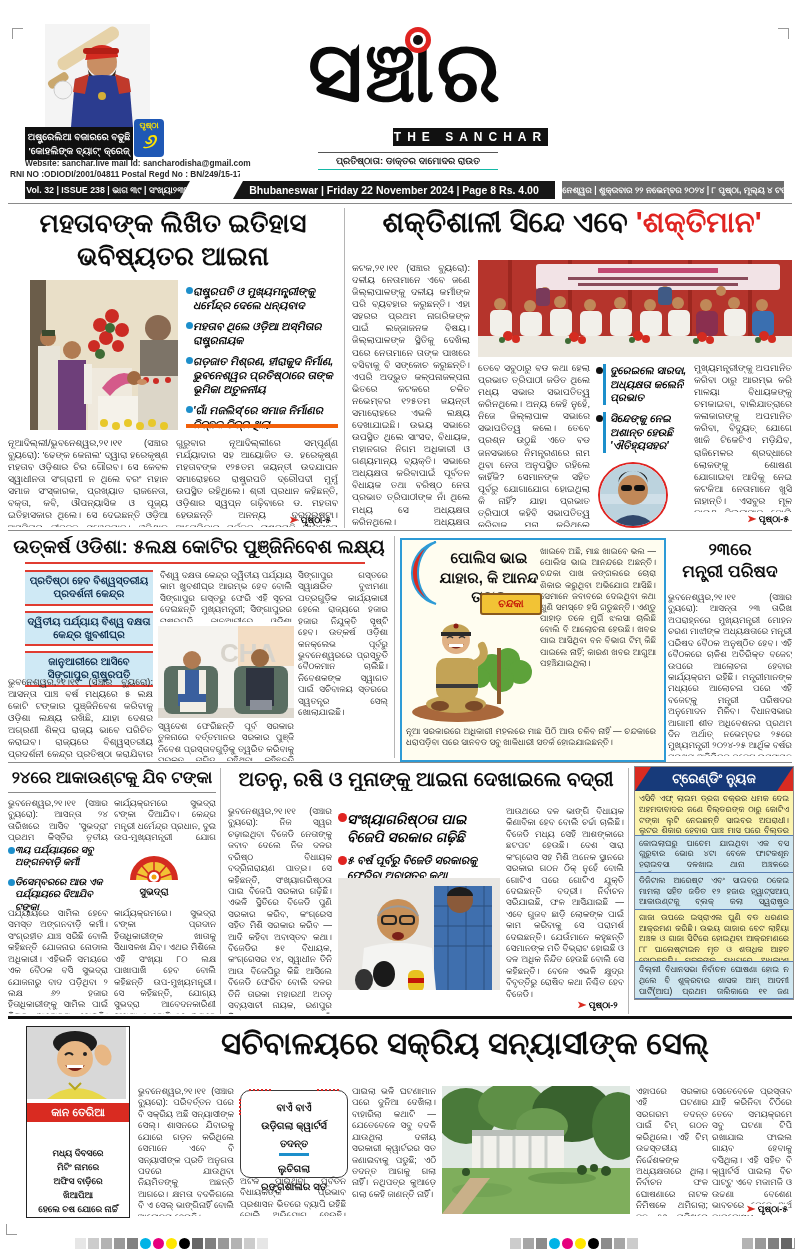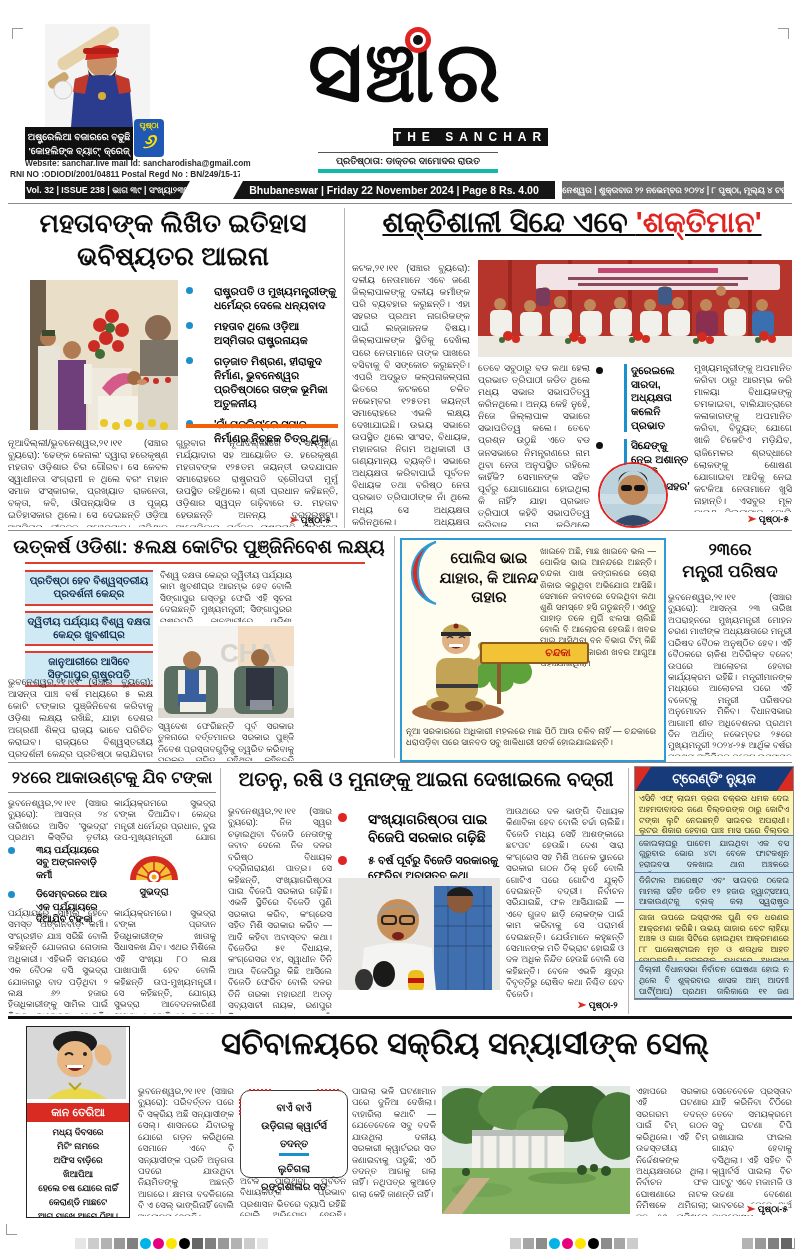--- a/index.html
+++ b/index.html
@@ -17,29 +17,29 @@
              text-align:center;line-height:1.45;padding-top:3px;}
   .badge{position:absolute;background:#1f58b5;border-radius:4px;color:#ffe400;text-align:center;overflow:hidden;}
   .badge .w{font-size:8px;font-weight:bold;display:block;margin-top:2px;}
   .badge .n{font-size:20px;font-weight:800;font-style:italic;display:block;line-height:1;}
   .smallmeta{position:absolute;font-size:8.3px;font-weight:bold;color:#2b2b2b;white-space:nowrap;overflow:hidden;}
   .masttitle{position:absolute;font-weight:800;color:#0a0a0a;text-align:center;
              font-size:84px;line-height:1;letter-spacing:2px;white-space:nowrap;overflow:visible;}
   .mastbar{position:absolute;background:#111;color:#fff;font-weight:bold;font-size:12px;
            letter-spacing:6px;text-align:center;line-height:18px;}
   .founder{position:absolute;font-size:9.5px;font-weight:bold;color:#222;text-align:center;
-           border-top:1px solid #555;border-bottom:4px solid #14b8a6;padding:2px 4px;white-space:nowrap;overflow:hidden;}
+           border-top:1px solid #555;border-bottom:1px solid #14b8a6;padding:2px 4px;white-space:nowrap;overflow:hidden;}
   .datebar{position:absolute;height:18px;color:#fff;font-weight:bold;display:flex;align-items:center;
            justify-content:center;white-space:nowrap;overflow:hidden;}
   .db-black{background:#161616;}
   .db-gray{background:#6d6d6d;}
   .slant-r{clip-path:polygon(0 0,100% 0,calc(100% - 10px) 100%,0 100%);}
   .slant-l{clip-path:polygon(10px 0,100% 0,100% 100%,0 100%);}
   
-  .blt{display:flex;gap:21px;margin-bottom:7px;}
+  .blt{display:flex;gap:0;margin-bottom:7px;font-style:italic;}
   .bdot{flex:0 0 auto;width:7px;height:7px;border-radius:50%;background:#1d8fcb;margin-top:3px;}
   .rdot{flex:0 0 auto;width:9px;height:9px;border-radius:50%;background:#e02421;margin-top:3px;}
   .kdot{flex:0 0 auto;width:7px;height:7px;border-radius:50%;background:#111;margin-top:3px;}
   .blt .t{font-weight:bold;font-size:10.8px;line-height:1.3;color:#000;}
   .bluebar{border-left:3px solid #1d8fcb;padding-left:4px;}
   .orangebar{position:absolute;background:#f2600a;height:4px;}
   
   .infobox{background:#cfe9f5;border-top:2px solid #e03c31;border-bottom:2px solid #e03c31;
            font-weight:bold;font-size:10.3px;color:#0a2a4a;text-align:center;
            padding:3px 2px;margin-bottom:5px;line-height:1.25;}
@@ -200,21 +200,21 @@
       </div>
   </div>
   <div class="orangebar" style="left:186px;top:424px;width:152px;"></div>
 
   <div class="col" style="left:8px;top:437px;width:160px;height:90px;">ନୂଆଦିଲ୍ଲୀ/ଭୁବନେଶ୍ୱର,୨୧।୧୧ (ସଞ୍ଚାର ବ୍ୟୁରୋ): 'ଢେଙ୍କ କେନାଲ' ଦ୍ୱାରା ହରେକୃଷ୍ଣ ମହତାବ ଓଡ଼ିଶାର ଚିର ଗୌରବ। ସେ କେବଳ ସ୍ୱାଧୀନତା ସଂଗ୍ରାମୀ ନ ଥିଲେ ବରଂ ମହାନ ସମାଜ ସଂସ୍କାରକ, ପ୍ରଖ୍ୟାତ ରାଜନେତା, ବକ୍ତା, କବି, ଔପନ୍ୟାସିକ ଓ ପୂଜ୍ୟ ଇତିହାସକାର ଥିଲେ। ସେ ଦେଇଛନ୍ତି ଓଡ଼ିଆ ଅସ୍ମିତାର ଜୀବନ୍ତ ସ୍ୱେଦମାନ। ଓଡ଼ିଶାକୁ ନେଇ ତାଙ୍କ ଦ୍ୱାରା ଲିଖିତ ଇତିହାସ ଭବିଷ୍ୟତର ଆଇନା ଭାବେ କାମ କରୁଛି ବୋଲି କହିଛନ୍ତି କେନ୍ଦ୍ର ଶିକ୍ଷା ମନ୍ତ୍ରୀ ଧର୍ମେନ୍ଦ୍ର ପ୍ରଧାନ।</div>
   <div class="col" style="left:176px;top:437px;width:162px;height:90px;">ଗୁରୁବାର ନୂଆଦିଲ୍ଲୀରେ ସମ୍ପୂର୍ଣ୍ଣ ମର୍ଯ୍ୟାଦାର ସହ ଆୟୋଜିତ ଡ. ହରେକୃଷ୍ଣ ମହତାବଙ୍କ ୧୨୫ତମ ଜୟନ୍ତୀ ଉଦଯାପନ ସମାରୋହରେ ରାଷ୍ଟ୍ରପତି ଦ୍ରୌପଦୀ ମୁର୍ମୁ ଉପସ୍ଥିତ ରହିଥିଲେ। ଶ୍ରୀ ପ୍ରଧାନ କହିଛନ୍ତି, ଓଡ଼ିଶାର ସ୍ୱପ୍ନ ଗଢ଼ିବାରେ ଡ. ମହତାବ ହେଉଛନ୍ତି ଅନନ୍ୟ ଦୂରଦ୍ରଷ୍ଟା। ଆମେରିକାର ପୂର୍ବତନ ରାଷ୍ଟ୍ରପତି ଆବ୍ରାହମ୍ ଲିଙ୍କନଙ୍କ କହିଥିଲେ ଯାହା, ଆଜି ତାହା ମନେ ପଡୁଛି ବୋଲି ସେ କହିଥିଲେ।</div>
   <div class="abs more" style="left:290px;top:515px;"><span class="arr">➤</span> <span>ପୃଷ୍ଠା-୫</span></div>
 
   <div class="vrule" style="left:344px;top:208px;height:320px;"></div>
 
-  <div class="headline" style="left:352px;top:206px;width:440px;font-size:29px;text-decoration:underline;">
+  <div class="headline" style="left:352px;top:206px;width:440px;font-size:29px;">
     <span>ଶକ୍ତିଶାଳୀ ସିନ୍ଦେ ଏବେ </span><span style="color:#e02421;">'ଶକ୍ତିମାନ'</span>
   </div>
   <div class="col" style="left:352px;top:262px;width:118px;height:265px;">କଟକ,୨୧।୧୧ (ସଞ୍ଚାର ବ୍ୟୁରୋ): ଦଳୀୟ ନେତାମାନେ ଏବେ ଜଣେ ଜିଲ୍ଲାପାଳଙ୍କୁ ଦଳୀୟ କର୍ମୀଙ୍କ ପରି ବ୍ୟବହାର କରୁଛନ୍ତି। ଏହା ସହରର ପ୍ରଥମ ନାଗରିକଙ୍କ ପାଇଁ ଲଜ୍ଜାଜନକ ବିଷୟ। ଜିଲ୍ଲାପାଳଙ୍କ ସ୍ଥିତିକୁ ଦେଖିଲା ପରେ ନେତାମାନେ ତାଙ୍କ ପାଖରେ ବସିବାକୁ ବି ସଙ୍କୋଚ କରୁଛନ୍ତି। ଏପରି ଅଦ୍ଭୁତ କଳ୍ପନାଜଳ୍ପନା ଭିତରେ କଟକରେ ଚଳିତ ନଭେମ୍ବର ୧୨୫ତମ ଜୟନ୍ତୀ ସମାରୋହରେ ଏଭଳି ଲକ୍ଷ୍ୟ ଦେଖାଯାଇଛି। ଉଭୟ ସଭାରେ ଉପସ୍ଥିତ ଥିଲେ ସାଂସଦ, ବିଧାୟକ, ମହାନଗର ନିଗମ ଅଧିକାରୀ ଓ ଗଣ୍ୟମାନ୍ୟ ବ୍ୟକ୍ତି। ସଭାରେ ଅଧ୍ୟକ୍ଷତା କରିବାପାଇଁ ପୂର୍ବତନ ବିଧାୟକ ତଥା ବରିଷ୍ଠ ନେତା ପ୍ରଭାତ ତ୍ରିପାଠୀଙ୍କ ନାଁ ଥିଲେ ମଧ୍ୟ ସେ ଅଧ୍ୟକ୍ଷତା କରିନଥିଲେ। ଅଧ୍ୟକ୍ଷତା କରିଛନ୍ତି ଜିଲ୍ଲାପାଳ; ଚର୍ଚ୍ଚାରେ ଭାସୁଛି ସାରା ସହର। ମଝିରେ ଉପସ୍ଥିତ ଥିବା ନେତାମାନେ ଜିଲ୍ଲାପାଳଙ୍କୁ ନେଇ ଅସୁଖୀ ଥିବା ଲକ୍ଷ୍ୟ କରାଯାଇଛି।</div>
 
   <div class="abs" style="left:478px;top:260px;width:314px;height:97px;">
     <svg width="314" height="97" viewBox="0 0 314 97">
       <rect width="314" height="97" fill="#b5342c"></rect>
       <rect x="30" y="0" width="4" height="97" fill="#9c271f"></rect>
         <rect x="90" y="0" width="4" height="97" fill="#9c271f"></rect>
       <rect x="150" y="0" width="4" height="97" fill="#9c271f"></rect>
@@ -330,20 +330,21 @@
       <circle cx="102" cy="32" r="9" fill="#9a6a42"></circle>
       <path d="M88,42 h28 v38 h-28 z" fill="#2f3440"></path>
       <rect x="92" y="74" width="22" height="10" fill="#8a8f99"></rect>
     </svg>
   </div>
   <div class="abs capline" style="left:158px;top:721px;width:136px;height:40px;">
     <span>ସ୍ୱଦେଶ ଫେରିଛନ୍ତି ପୂର୍ବ ସରକାର ତୁଳନାରେ ବର୍ତ୍ତମାନର ସରକାର ପୁଞ୍ଜି ନିବେଶ ପ୍ରସ୍ତାବଗୁଡ଼ିକୁ ତ୍ୱରିତ କରିବାକୁ ପ୍ରକୃତ ତାଗିଦ ରହିଥିବା କହିଛନ୍ତି ମୁଖ୍ୟମନ୍ତ୍ରୀ ମୋହନ।</span>
     
   </div>
   <div class="col" style="left:8px;top:676px;width:145px;height:84px;">ଭୁବନେଶ୍ୱର,୨୧।୧୧ (ସଞ୍ଚାର ବ୍ୟୁରୋ): ଆସନ୍ତା ପାଞ୍ଚ ବର୍ଷ ମଧ୍ୟରେ ୫ ଲକ୍ଷ କୋଟି ଟଙ୍କାର ପୁଞ୍ଜିନିବେଶ କରିବାକୁ ଓଡ଼ିଶା ଲକ୍ଷ୍ୟ ରଖିଛି, ଯାହା ଦେଶର ଅଗ୍ରଣୀ ଶିଳ୍ପ ରାଜ୍ୟ ଭାବେ ପରିଚିତ କରାଇବ। ରାଜ୍ୟରେ ବିଶ୍ୱସ୍ତରୀୟ ପ୍ରଦର୍ଶନୀ କେନ୍ଦ୍ର ପ୍ରତିଷ୍ଠା କରାଯିବାର ଯୋଜନା ରହିଛି ବୋଲି ସିଙ୍ଗାପୁର ଗସ୍ତ ସମୟରେ ନିବେଶକମାନଙ୍କ ସହ ଆଲୋଚନା ବେଳେ ମୁଖ୍ୟମନ୍ତ୍ରୀ ସୂଚନା ଦେଇଛନ୍ତି।</div>
+  <div class="col" style="left:298px;top:570px;width:90px;height:190px;font-size:8.8px;">ସିଙ୍ଗାପୁର ଗସ୍ତରେ ସ୍ୱାକ୍ଷରିତ ବୁଝାମଣା ପତ୍ରଗୁଡ଼ିକ କାର୍ଯ୍ୟକାରୀ ହେଲେ ରାଜ୍ୟରେ ହଜାର ହଜାର ନିଯୁକ୍ତି ସୃଷ୍ଟି ହେବ। ଉତ୍କର୍ଷ ଓଡ଼ିଶା କନକ୍ଲେଭ ପୂର୍ବରୁ ଭୁବନେଶ୍ୱରରେ ପ୍ରସ୍ତୁତି ବୈଠକମାନ ଚାଲିଛି। ନିବେଶକଙ୍କ ସ୍ୱାଗତ ପାଇଁ ସଚିବାଳୟ ସ୍ତରରେ ସ୍ୱତନ୍ତ୍ର ସେଲ୍ ଖୋଲାଯାଇଛି।</div>
 
   <div class="vrule" style="left:394px;top:536px;height:222px;"></div>
 
   <div class="policebox" style="left:400px;top:538px;width:262px;height:220px;"></div>
   <div class="abs" style="left:402px;top:540px;width:36px;height:66px;">
     <svg width="36" height="66" viewBox="0 0 36 66">
       <path d="M34,2 A32,32 0 0 0 34,64 A24,32 0 0 1 34,2 Z" fill="#d92b21" stroke="#2e9bd6" stroke-width="2"></path>
     </svg>
   </div>
   <div class="ptitle" style="left:436px;top:548px;width:106px;">
@@ -373,21 +374,21 @@
       <path d="M38,22 a14,10 0 0 1 28,0 z" fill="#c3a356"></path>
       <rect x="37" y="20" width="30" height="4" fill="#2a2a2a"></rect>
       <circle cx="52" cy="14" r="2.5" fill="#8a1d14"></circle>
       <path d="M43,26 q3,-3 6,0" stroke="#333" stroke-width="1.5" fill="none"></path>
       <path d="M55,26 q3,-3 6,0" stroke="#333" stroke-width="1.5" fill="none"></path>
       <path d="M44,32 q8,9 16,0 q-8,4 -16,0 z" fill="#7a2018"></path>
       <rect x="45" y="32" width="14" height="3" fill="#fff"></rect>
       <rect x="93" y="36" width="4" height="56" fill="#8a5a2e"></rect>
     </svg>
   </div>
-  <div class="signboard" style="left:480px;top:642px;width:58px;height:18px;padding-left:47px;">ଚନ୍ଦକା</div>
+  <div class="signboard" style="left:480px;top:593px;width:58px;height:18px;">ଚନ୍ଦକା</div>
   <div class="col" style="left:406px;top:726px;width:250px;height:28px;font-size:8.6px;">ନୂଆ ସରକାରରେ ଅଧିକାରୀ ମହଲରେ ମାଛ ପିଠି ଆଉ ଚଳିବ ନାହିଁ — ଚନ୍ଦକାରେ ଧରାପଡ଼ିବା ପରେ ସାନବଡ ସବୁ ଖାକିଧାରୀ ସତର୍କ ହୋଇଯାଇଛନ୍ତି।</div>
 
   <div class="headline" style="left:668px;top:540px;width:124px;font-size:17px;">୨୩ରେ</div>
   <div class="headline" style="left:668px;top:562px;width:124px;font-size:17px;">ମନ୍ତ୍ରୀ ପରିଷଦ</div>
   <div class="col" style="left:668px;top:592px;width:124px;height:164px;font-size:8.8px;">ଭୁବନେଶ୍ୱର,୨୧।୧୧ (ସଞ୍ଚାର ବ୍ୟୁରୋ): ଆସନ୍ତା ୨୩ ତାରିଖ ଅପରାହ୍ନରେ ମୁଖ୍ୟମନ୍ତ୍ରୀ ମୋହନ ଚରଣ ମାଝୀଙ୍କ ଅଧ୍ୟକ୍ଷତାରେ ମନ୍ତ୍ରୀ ପରିଷଦ ବୈଠକ ଅନୁଷ୍ଠିତ ହେବ। ଏହି ବୈଠକରେ ଚାଳିଶ ଅତିରିକ୍ତ ବଜେଟ୍ ଉପରେ ଆଲୋଚନା ହେବାର କାର୍ଯ୍ୟକ୍ରମ ରହିଛି। ମନ୍ତ୍ରୀମାନଙ୍କ ମଧ୍ୟରେ ଆଲୋଚନା ପରେ ଏହି ବଜେଟ୍‌କୁ ମନ୍ତ୍ରୀ ପରିଷଦର ଅନୁମୋଦନ ମିଳିବ। ବିଧାନସଭାର ଆଗାମୀ ଶୀତ ଅଧିବେଶନର ପ୍ରଥମ ଦିନ ଅର୍ଥାତ୍ ନଭେମ୍ବର ୨୫ରେ ମୁଖ୍ୟମନ୍ତ୍ରୀ ୨୦୨୪-୨୫ ଆର୍ଥିକ ବର୍ଷର ପ୍ରଥମ ଅତିରିକ୍ତ ବଜେଟ୍ ଉପସ୍ଥାପନ କରିବେ; ତାହା ୫ ତାରିଖରେ ସ୍ୱୀକୃତ ହେବ ସମ୍ଭାବନା। ବିଧାନସଭାର ଶୀତକାଳୀନ ଅଧିବେଶନ ନଭେମ୍ବର ୨୫ରୁ ଆରମ୍ଭ ହୋଇ ଡିସେମ୍ବର ୩୧ ପର୍ଯ୍ୟନ୍ତ ଚାଲିବ।</div>
 
   <div class="hrule" style="left:8px;top:762px;width:784px;"></div>
 
   <div class="headline" style="left:8px;top:768px;width:208px;font-size:16.5px;">୨୪ରେ ଆକାଉଣ୍ଟକୁ ଯିବ ଟଙ୍କା</div>
   <div class="hrule" style="left:8px;top:792px;width:208px;"></div>
@@ -490,21 +491,21 @@
       <circle cx="48" cy="32" r="18" fill="#e8b784"></circle>
       <path d="M38,28 q4,-4 8,0" stroke="#222" stroke-width="2" fill="none"></path>
       <circle cx="58" cy="27" r="2" fill="#222"></circle>
       <path d="M38,38 q10,12 20,0 q-10,6 -20,0 z" fill="#7a2018"></path>
       <rect x="40" y="38" width="16" height="3" fill="#fff"></rect>
       <ellipse cx="76" cy="28" rx="8" ry="11" fill="#e8b784" transform="rotate(-24 76 28)"></ellipse>
       <path d="M20,72 Q48,50 80,72 Z" fill="#e8d84a"></path>
       <path d="M42,56 l6,6 l6,-6" stroke="#b5a51d" stroke-width="2" fill="none"></path>
     </svg>
     <div class="kanaband">କାନ ତେରିଆ</div>
-    <div class="kverse" style="padding-top:3px;">
+    <div class="kverse" style="padding-top:3px;margin-top:21px;">
       <div>ମଧ୍ୟ ଦିବସରେ</div>
       <div>ମିଟିଂ ନାମରେ</div>
       <div>ଅଫିସ ବାଡ଼ିରେ</div>
       <div>ଖିଆପିଆ</div>
       <div>ହେଲେ ଚଷ ଯୋରେ ନାଚ୍ଚିଁ</div>
       <div>କେରାଣ୍ଡି ମାଛଟେ</div>
       <div>ଆଗ ପାଖେ ଆମେ ଠିଆ।</div>
     </div>
   </div>
 

